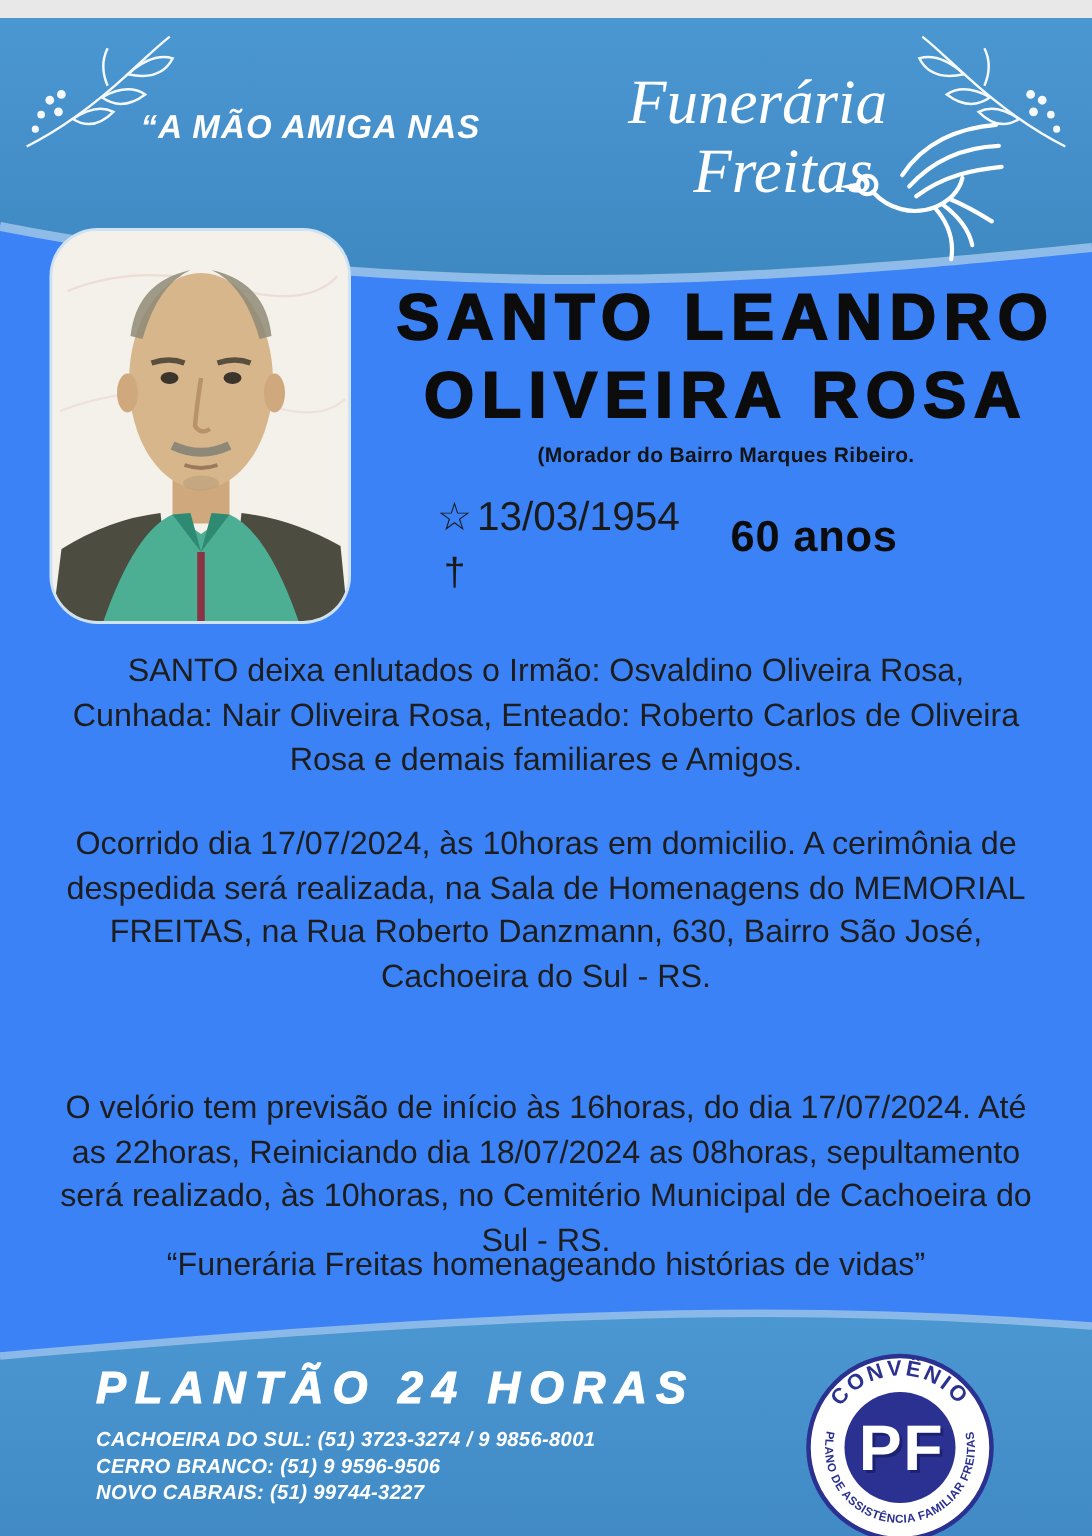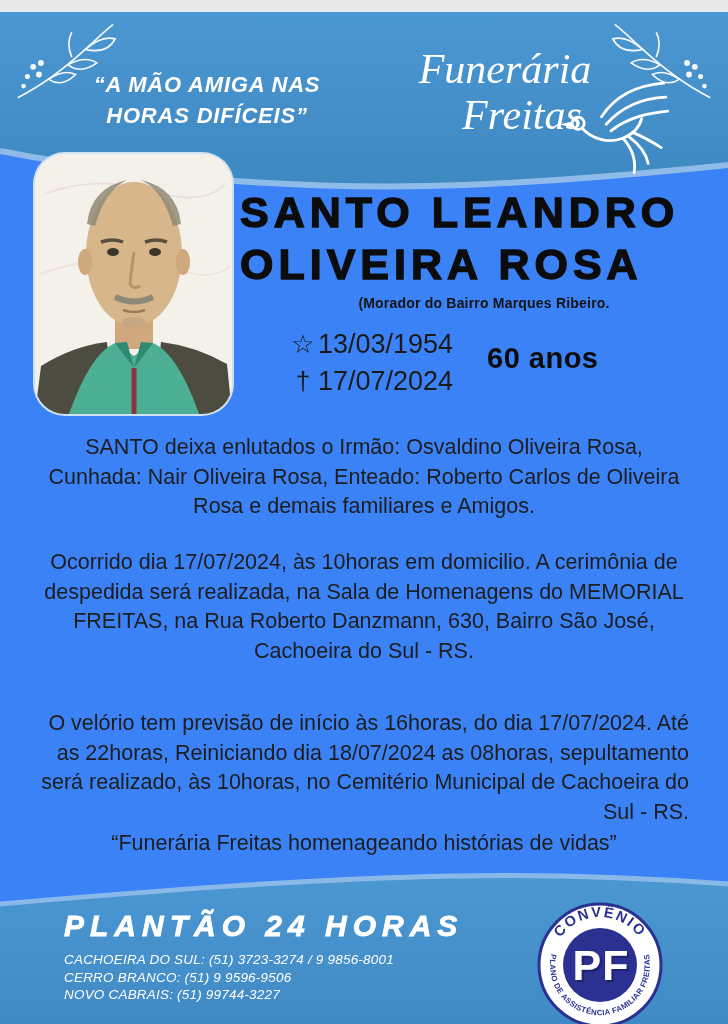--- a/index.html
+++ b/index.html
@@ -28,52 +28,52 @@
   .dove{top:60px;left:543px;width:145px;height:112px;}
 
   
   .photo{
     top:142px;left:35px;width:197px;height:260px;border-radius:30px;
     overflow:hidden;background:#f4f1ea;box-shadow:0 0 0 2px #cfe2f2;
   }
 
   
   .name{
-    top:174px;left:240px;width:488px;text-align:left;
+    top:174px;left:240px;width:488px;text-align:center;
     font-size:43px;line-height:52px;font-weight:800;letter-spacing:5px;
     color:#0c0c0c;-webkit-text-stroke:1.4px #0c0c0c;
   }
   .residence{
     top:283px;left:240px;width:488px;text-align:center;
     font-size:14px;font-weight:bold;color:#141414;letter-spacing:.2px;
   }
   .dates{top:314px;left:288px;font-size:27px;color:#1a1a1a;}
   .date-row{display:flex;align-items:center;height:37px;}
   .date-sym{width:30px;text-align:center;font-size:26px;}
   .age{
     top:330px;left:487px;font-size:29px;font-weight:800;
     letter-spacing:.5px;color:#0c0c0c;
   }
 
   
   .para{
     left:39px;width:650px;text-align:center;
     font-size:21.5px;line-height:29.5px;color:#1d1d1d;
   }
-  .p1{top:421px;} .p2{top:536px;} .p3{top:697px;text-align:right;} .pq{top:817px;}
+  .p1{top:421px;} .p2{top:536px;} .p3{top:712px;} .pq{top:817px;}
 
   
   .bottom-banner{top:856px;left:0;width:728px;height:168px;}
   .plantao{
     top:897px;left:64px;color:#fff;font-size:30px;font-weight:700;
     font-style:italic;letter-spacing:6px;-webkit-text-stroke:.8px #fff;
   }
   .phones{
     top:939px;left:64px;color:#fff;font-size:13.5px;line-height:17.5px;
-    font-weight:normal;font-style:italic;letter-spacing:.2px;
+    font-weight:bold;font-style:italic;letter-spacing:.2px;
   }
   .badge{top:889px;left:536px;width:128px;height:128px;}
 </style>
 </head>
 <body>
 
 <div class="poster">
 
   <svg class="abs top-banner" viewBox="0 0 728 192" width="728" height="192" aria-hidden="true">
     <defs>
@@ -107,21 +107,20 @@
     <path d="M62,40 Q56,26 62,14"></path>
     <circle cx="28" cy="58" r="2.2" fill="#fff"></circle>
     <circle cx="22" cy="50" r="2.2" fill="#fff"></circle>
     <circle cx="30" cy="46" r="2.2" fill="#fff"></circle>
     <circle cx="16" cy="60" r="1.8" fill="#fff"></circle>
     <circle cx="12" cy="70" r="1.6" fill="#fff"></circle>
   </svg>
 
   <div class="abs slogan">
     <div>“A MÃO AMIGA NAS</div>
-    <div>HORAS DIFÍCEIS”</div>
   </div>
 
   <div class="abs brand">
     <div class="brand-l1">Funerária</div>
     <div class="brand-l2">Freitas</div>
   </div>
 
   <svg class="abs dove" viewBox="0 0 140 120" aria-hidden="true" fill="none" stroke="#ffffff" stroke-width="3" stroke-linecap="round">
     <circle cx="30" cy="55" r="6.5"></circle>
     <path d="M24,53 L10,56 L25,60 Z" fill="#fff" stroke="none"></path>
@@ -169,21 +168,20 @@
 
   <div class="abs residence">(Morador do Bairro Marques Ribeiro.</div>
 
   <div class="abs dates">
     <div class="date-row">
       <span class="date-sym">☆</span>
       <span>13/03/1954</span>
     </div>
     <div class="date-row">
       <span class="date-sym">†</span>
-      <span>17/07/2024</span>
     </div>
   </div>
 
   <div class="abs age">60 anos</div>
 
   <div class="abs para p1">SANTO deixa enlutados o Irmão: Osvaldino Oliveira Rosa, Cunhada: Nair Oliveira Rosa, Enteado: Roberto Carlos de Oliveira Rosa e demais familiares e Amigos.</div>
   <div class="abs para p2">Ocorrido dia 17/07/2024, às 10horas em domicilio. A cerimônia de despedida será realizada, na Sala de Homenagens do MEMORIAL FREITAS, na Rua Roberto Danzmann, 630, Bairro São José, Cachoeira do Sul - RS.</div>
   <div class="abs para p3">O velório tem previsão de início às 16horas, do dia 17/07/2024. Até as 22horas, Reiniciando dia 18/07/2024 as 08horas, sepultamento será realizado, às 10horas, no Cemitério Municipal de Cachoeira do Sul - RS.</div>
   <div class="abs para pq">“Funerária Freitas homenageando histórias de vidas”</div>
 

